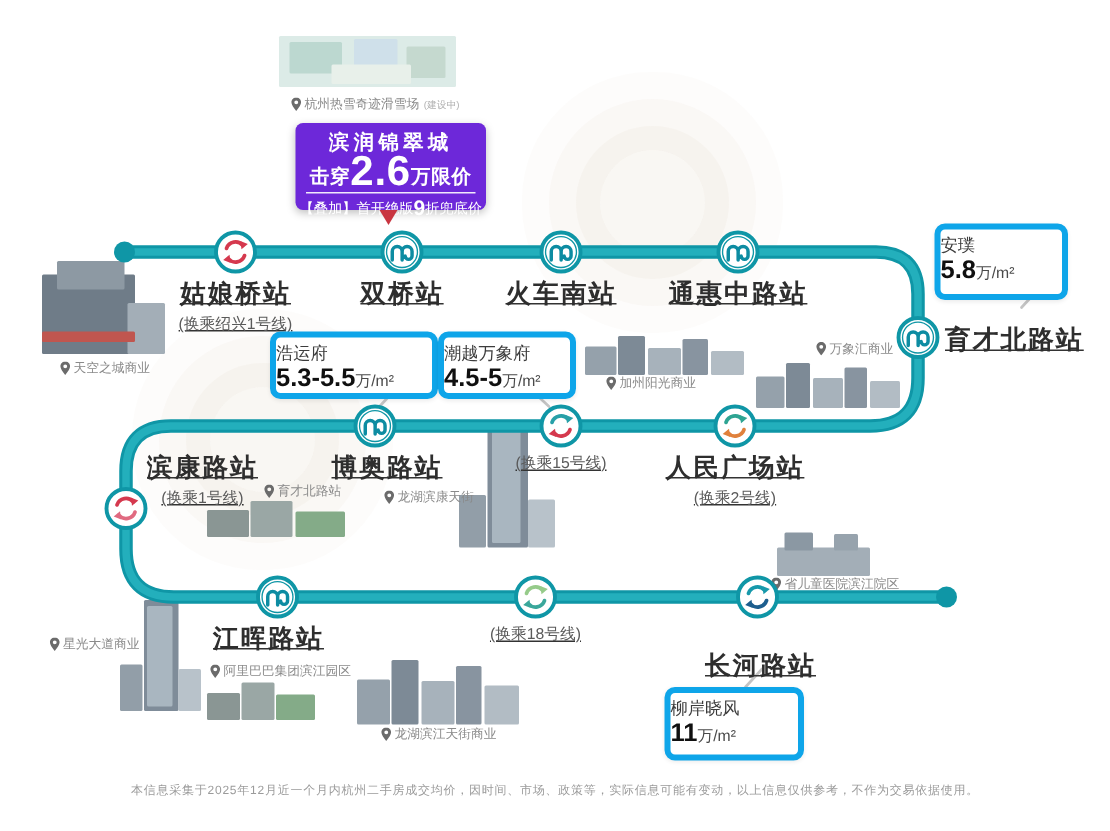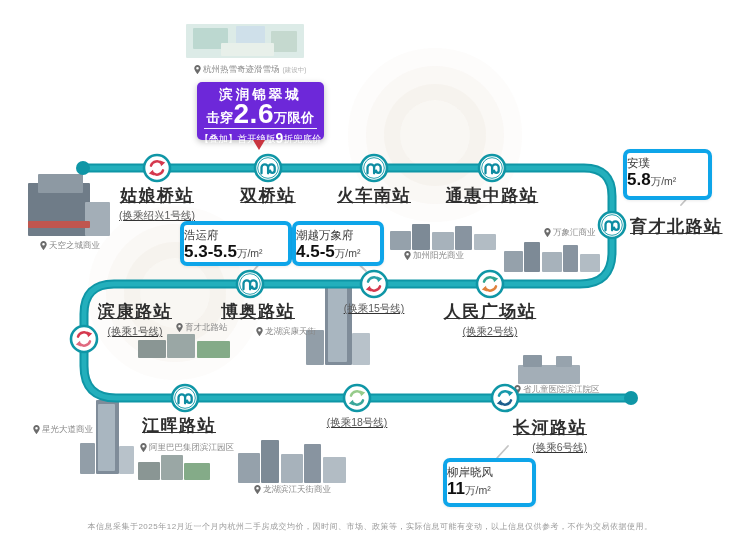--- a/index.html
+++ b/index.html
@@ -323,21 +323,21 @@
       </div>
       <div class="st-icon" style="left: 490px; top: 383px;">
         <svg viewBox="0 0 30 30">
           <circle cx="15" cy="15" r="13" fill="#fff" stroke="#0f96a6" stroke-width="2.6"></circle>
           <path d="M9.0 12.6 A6.3 6.3 0 0 1 19.8 10.6" fill="none" stroke="#1799ab" stroke-width="2.5" stroke-linecap="round"></path>
           <polygon points="18.2,7.6 23.2,9.6 19.0,13.2" fill="#1799ab"></polygon>
           <path d="M21.0 17.4 A6.3 6.3 0 0 1 10.2 19.4" fill="none" stroke="#1d5e8e" stroke-width="2.5" stroke-linecap="round"></path>
           <polygon points="11.8,22.4 6.8,20.4 11.0,16.8" fill="#1d5e8e"></polygon>
         </svg>
       </div>
-      <div class="st-label" style="left: 427px; width: 160px; top: 416px; text-align: right;">
+      <div class="st-label" style="left: 427px; width: 160px; top: 432px;">
         <div class="st-name">长河路站</div>
         <div class="st-sub">(换乘6号线)</div>
       </div>
     </div>
   <div id="callouts">
       <div class="callout" style="left: 180px; top: 221px; width: 104px; height: 37px;">
         <div class="t">浩运府</div>
         <div class="p"><span>5.3-5.5</span><span class="u">万/m²</span></div>
       </div>
       <div class="callout" style="left: 292px; top: 221px; width: 84px; height: 37px;">

